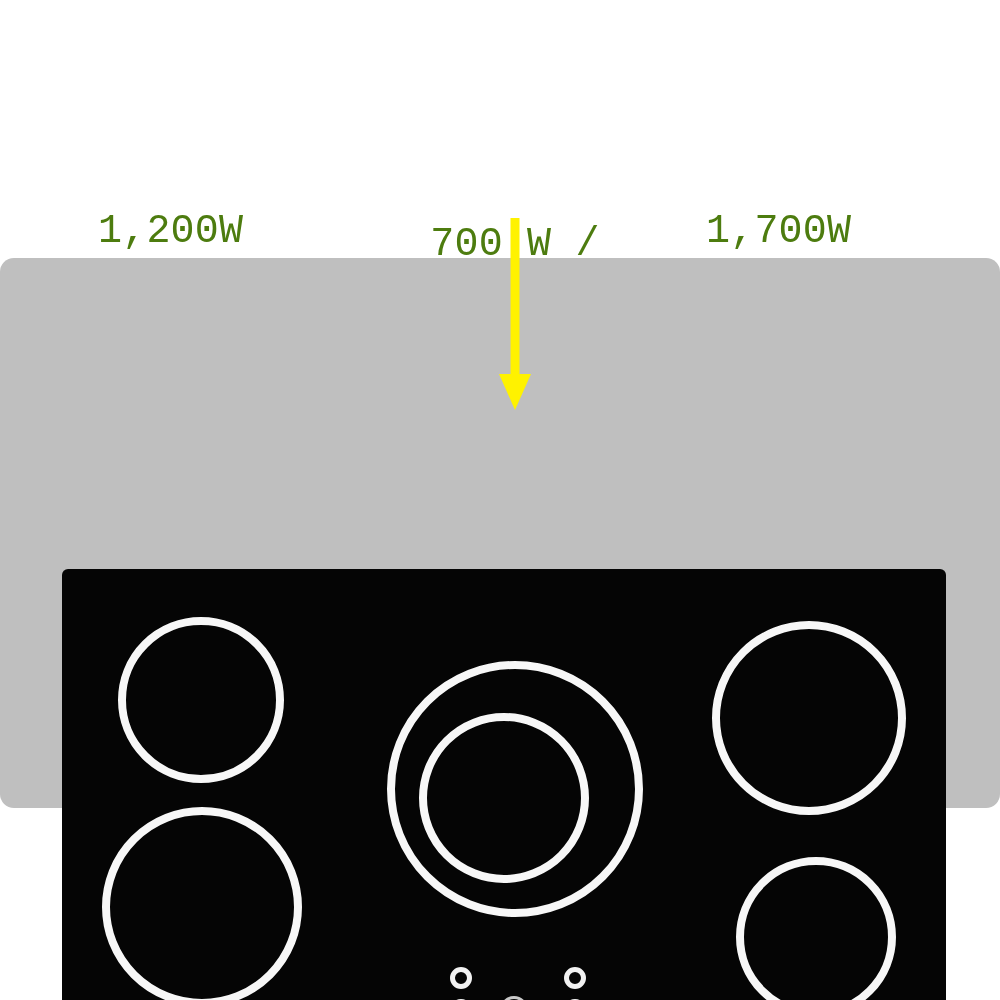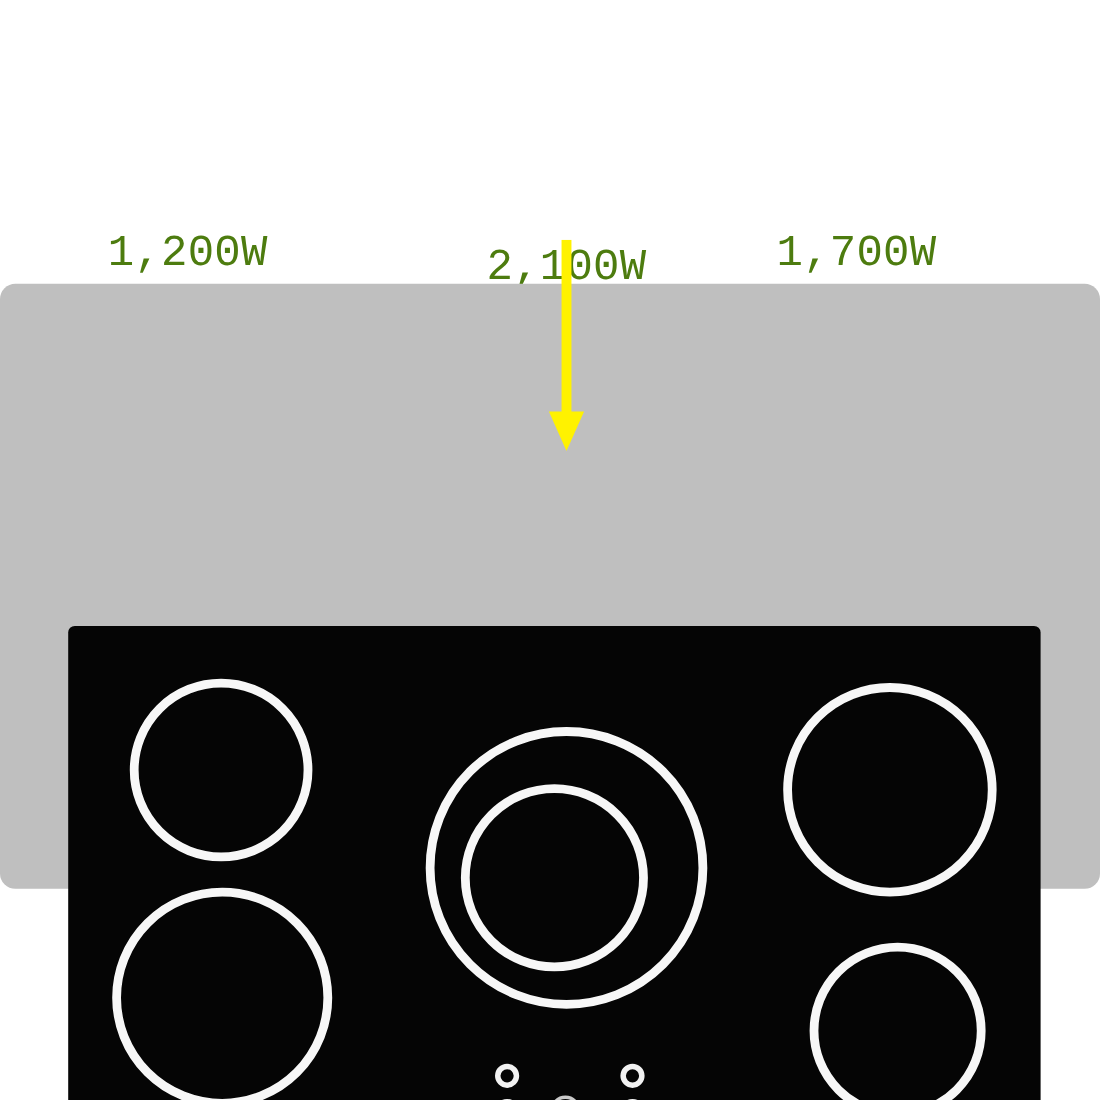--- a/index.html
+++ b/index.html
@@ -149,20 +149,21 @@
 
   <div class="wlabel" id="label-tl">1,200W</div>
 
   <div class="wlabel" id="label-tr">1,700W</div>
 
   <div class="wlabel" id="label-bl">1,700W</div>
 
   <div class="wlabel" id="label-br">1,200W</div>
 
   <div class="wlabel" id="label-center">
+    <span class="lc-line">700 W /</span>
     <span class="lc-line">2,100W</span>
   </div>
 
   <div id="frame">
     <div id="glass">
 
       <div class="burner" id="burner-tl"></div>
 
       <div class="burner" id="burner-bl"></div>
 

